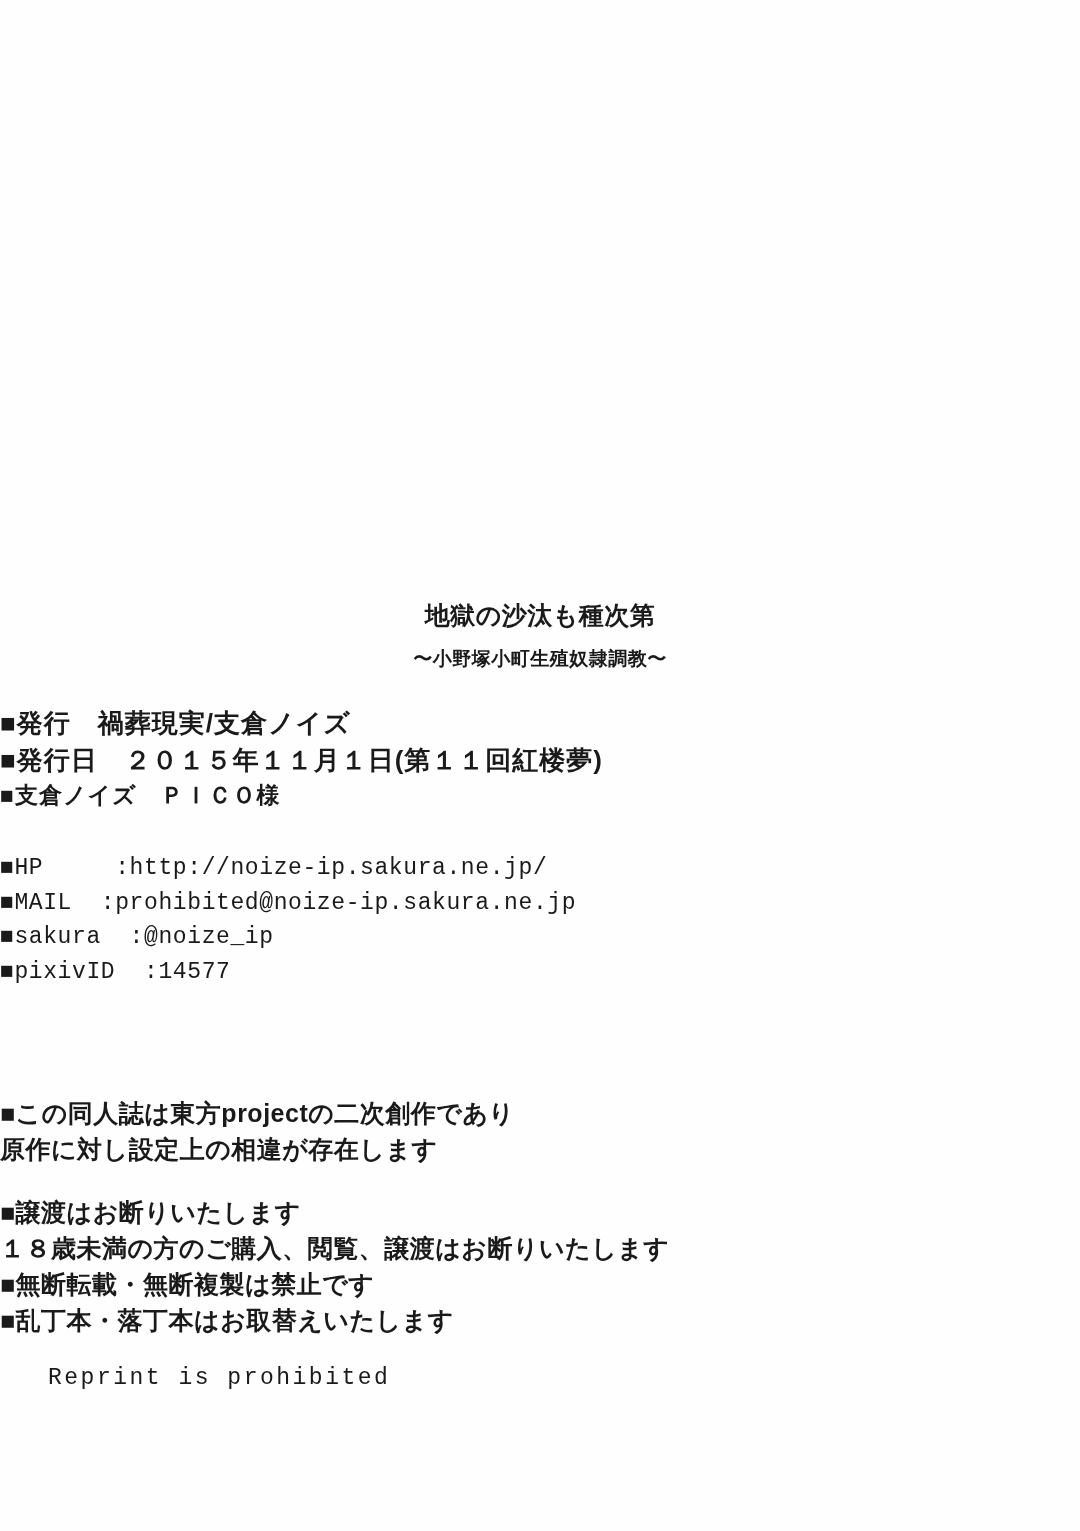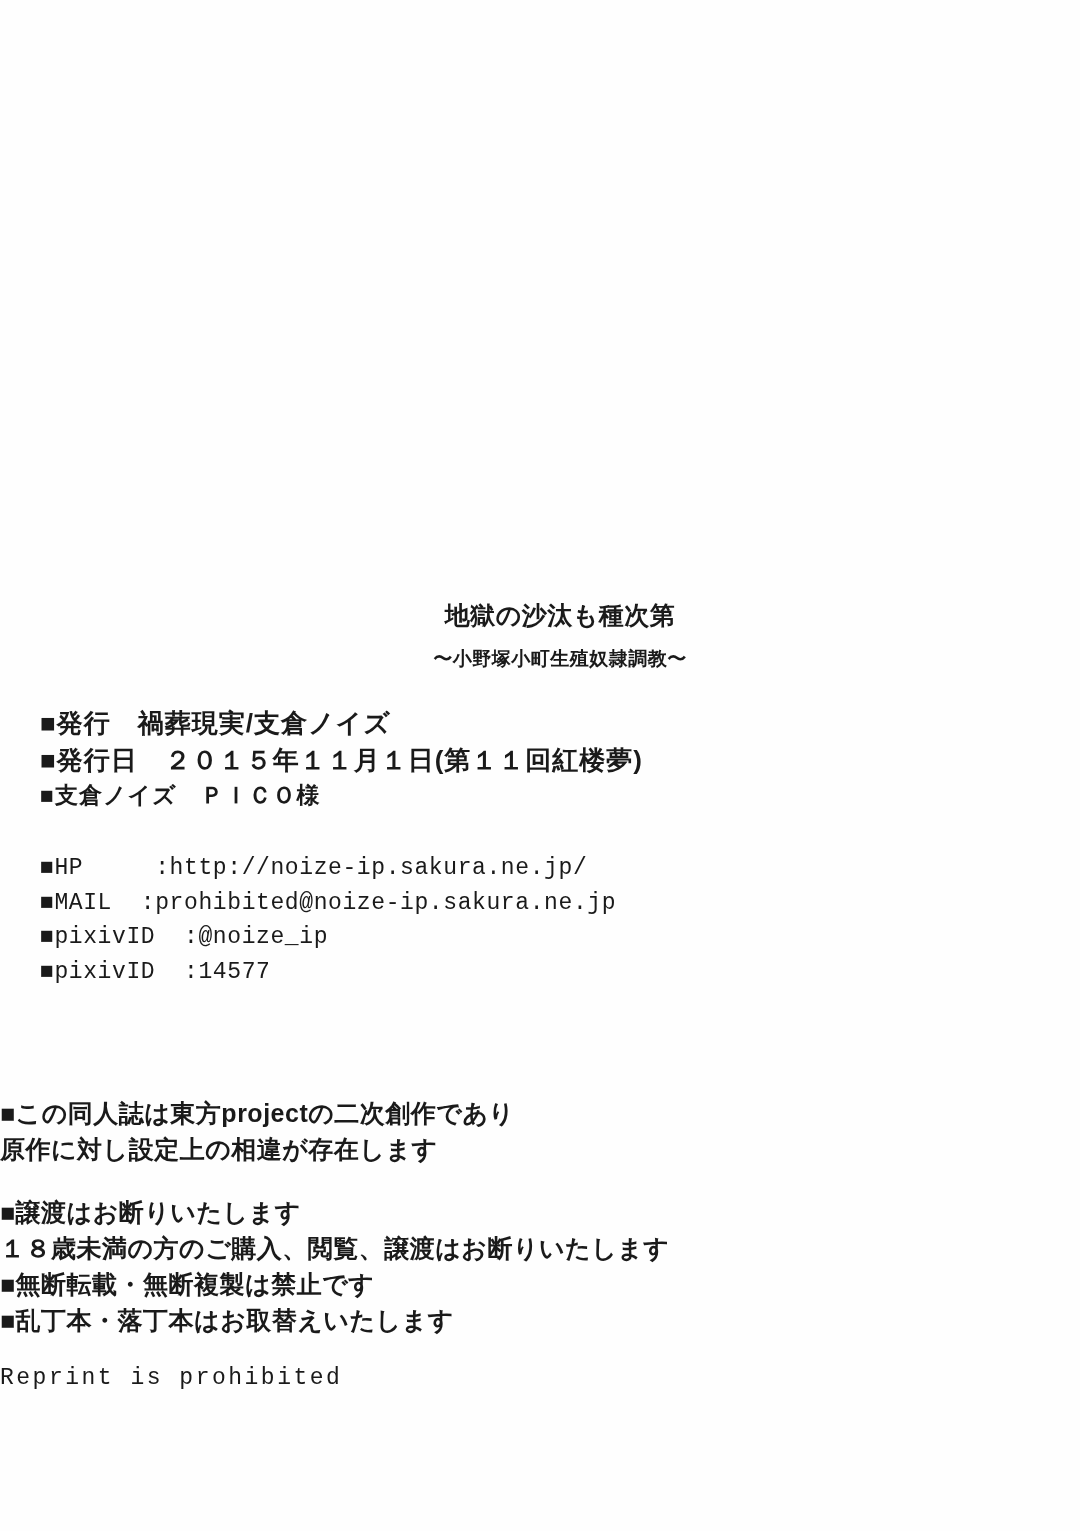--- a/index.html
+++ b/index.html
@@ -19,21 +19,20 @@
     position: absolute;
     inset: 0;
     background: #fefefe;
   }
   .colophon {
     position: absolute;
     left: 0;
     right: 0;
     top: 600px;
     text-align: center;
-    padding-left: 40px;
   }
   .title-block {
     text-align: center;
     margin-bottom: 34px;
   }
   .main-title {
     font-size: 25px;
     font-weight: bold;
     letter-spacing: 0.5px;
     line-height: 1.25;
@@ -88,20 +87,21 @@
     line-height: 1.45;
     letter-spacing: 0.5px;
     white-space: pre;
   }
   .reprint {
     margin-top: 18px;
     font-family: "Liberation Mono", monospace;
     font-size: 23px;
     letter-spacing: 2.5px;
     white-space: pre;
+    padding-left: 48px;
   }
 </style>
 </head>
 <body>
 
 <div class="page">
 
   <div class="colophon">
 
     <div class="title-block">
@@ -111,21 +111,21 @@
 
     <div class="credits">
       <div class="credit-line">■発行　禍葬現実/支倉ノイズ</div>
       <div class="credit-line">■発行日　２０１５年１１月１日(第１１回紅楼夢)</div>
       <div class="credit-line small">■支倉ノイズ　ＰＩＣＯ様</div>
     </div>
 
     <div class="contacts">
       <div class="contact-line">■HP     :http://noize-ip.sakura.ne.jp/</div>
       <div class="contact-line">■MAIL  :prohibited@noize-ip.sakura.ne.jp</div>
-      <div class="contact-line">■pixivID  :@noize_ip</div>
+      <div class="contact-line">■sakura  :@noize_ip</div>
       <div class="contact-line">■pixivID  :14577</div>
     </div>
 
   </div>
 
   <div class="notes">
 
     <div class="note-group">
       <div class="note-line">■この同人誌は東方projectの二次創作であり</div>
       <div class="note-line">原作に対し設定上の相違が存在します</div>

